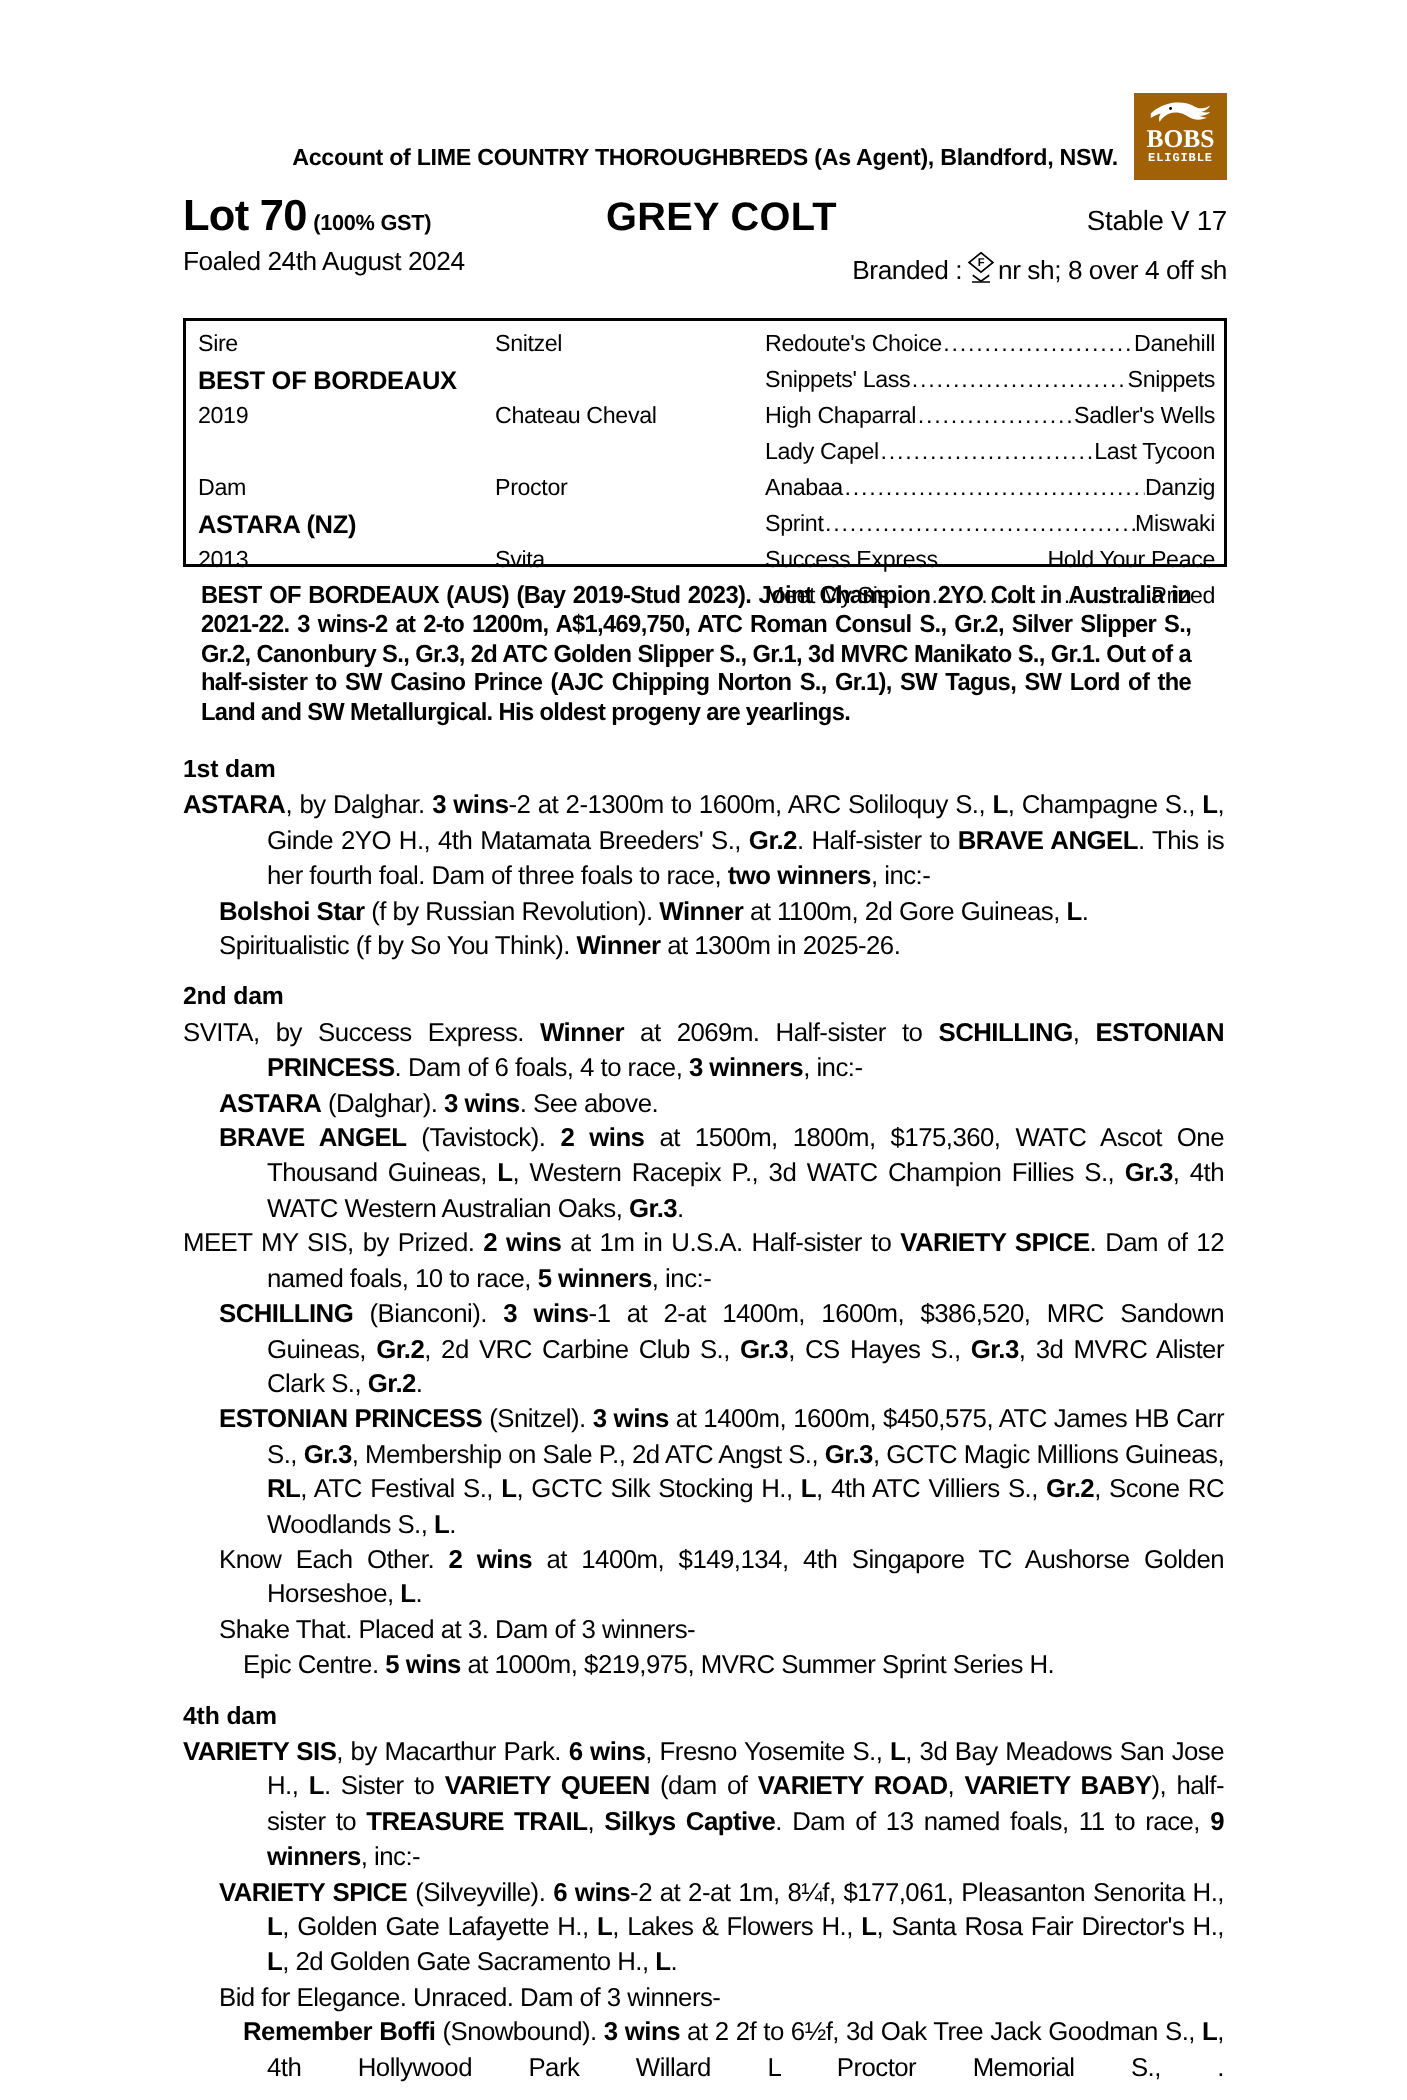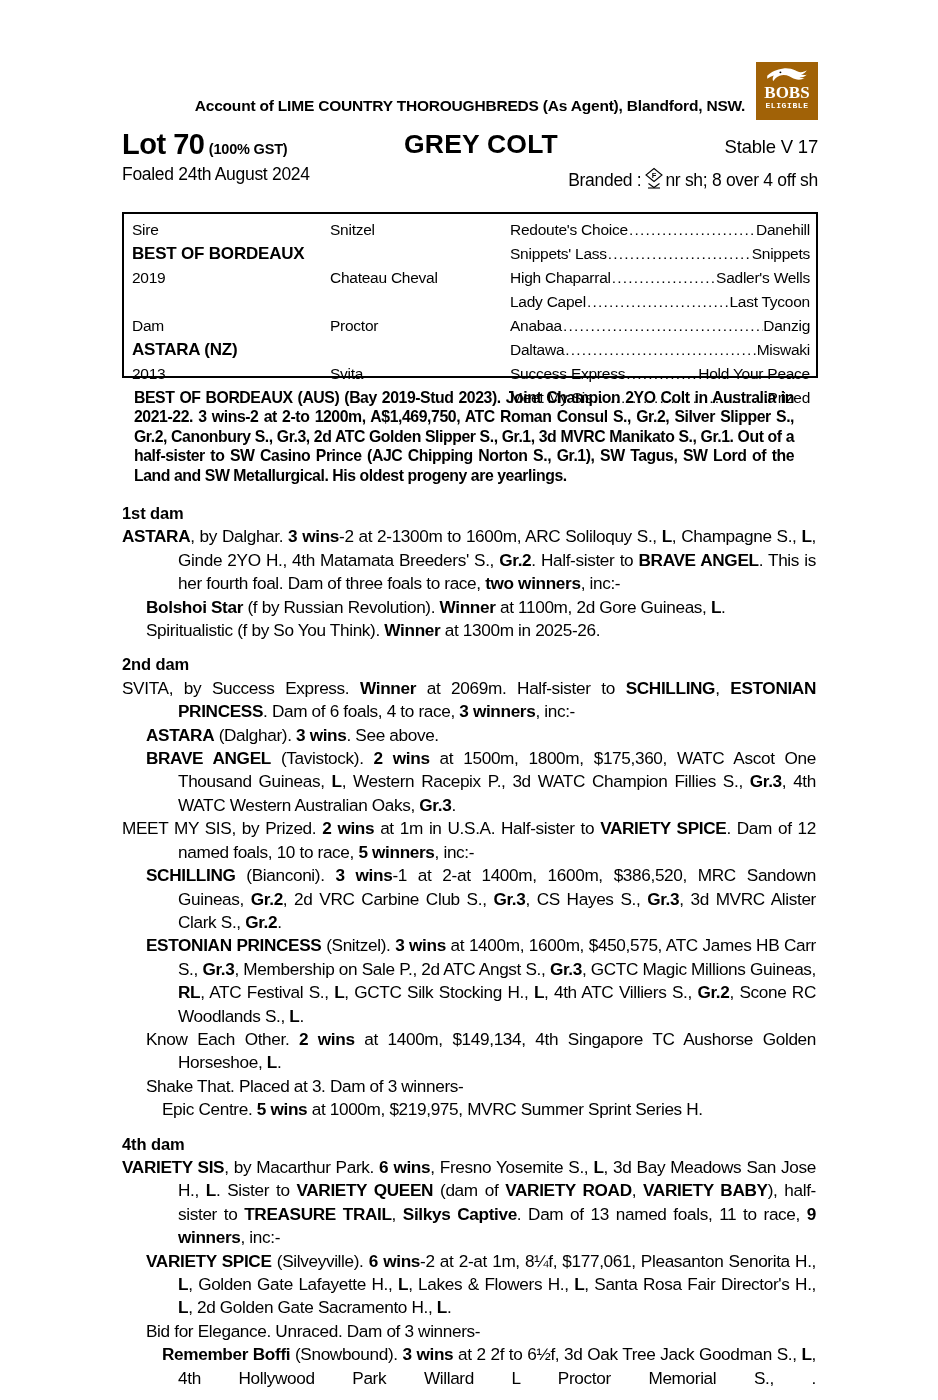--- a/index.html
+++ b/index.html
@@ -320,21 +320,21 @@
             <span class="lft">Lady Capel</span>
             <span class="mid">..........................................................................................</span>
             <span class="rgt">Last Tycoon</span>
           </div>
           <div class="pline dots-row">
             <span class="lft">Anabaa</span>
             <span class="mid">..........................................................................................</span>
             <span class="rgt">Danzig</span>
           </div>
           <div class="pline dots-row">
-            <span class="lft">Daltawa</span>
+            <span class="lft">Sprint</span>
             <span class="mid">..........................................................................................</span>
             <span class="rgt">Miswaki</span>
           </div>
           <div class="pline dots-row">
             <span class="lft">Success Express</span>
             <span class="mid">..........................................................................................</span>
             <span class="rgt">Hold Your Peace</span>
           </div>
           <div class="pline dots-row">
             <span class="lft">Meet My Sis</span>

